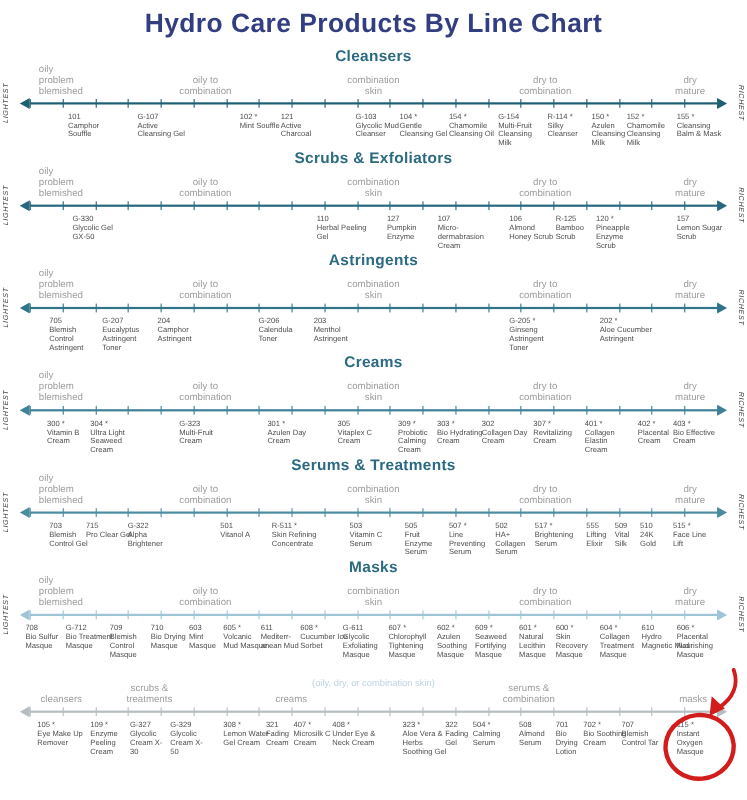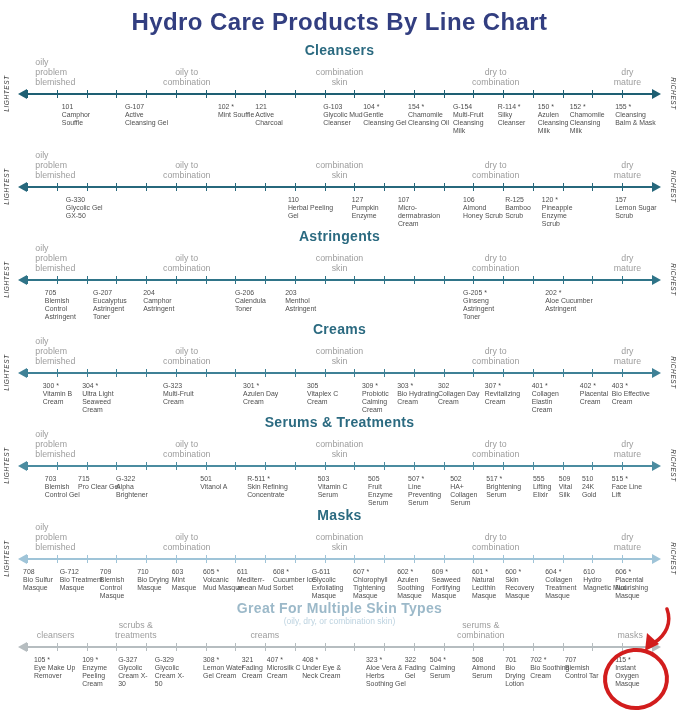--- a/index.html
+++ b/index.html
@@ -102,20 +102,21 @@
           <div class="prod" style="left: 60.1%;"><div>154 *</div>Chamomile Cleansing Oil</div>
           <div class="prod" style="left: 66.7%;"><div>G-154</div>Multi-Fruit Cleansing Milk</div>
           <div class="prod" style="left: 73.3%;"><div>R-114 *</div>Silky Cleanser</div>
           <div class="prod" style="left: 79.2%;"><div>150 *</div>Azulen Cleansing Milk</div>
           <div class="prod" style="left: 83.9%;"><div>152 *</div>Chamomile Cleansing Milk</div>
           <div class="prod" style="left: 90.6%;"><div>155 *</div>Cleansing Balm &amp; Mask</div>
         </div>
       </div>
       <div class="section">
         <div class="band">
+          <div class="sec-title">Scrubs &amp; Exfoliators</div>
           <div class="zl left-align" style="left: 5.2%;">
             <div>oily</div>
             <div>problem</div>
             <div>blemished</div>
           </div>
           <div class="zl" style="left: 27.5%;">
             <div>oily to</div>
             <div>combination</div>
           </div>
           <div class="zl" style="left: 50%;">
@@ -449,21 +450,20 @@
           <div class="prod" style="left: 63.6%; width: 44px;"><div>609 *</div>Seaweed Fortifying Masque</div>
           <div class="prod" style="left: 69.5%; width: 40px;"><div>601 *</div>Natural Lecithin Masque</div>
           <div class="prod" style="left: 74.4%; width: 42px;"><div>600 *</div>Skin Recovery Masque</div>
           <div class="prod" style="left: 80.3%; width: 46px;"><div>604 *</div>Collagen Treatment Masque</div>
           <div class="prod" style="left: 85.9%; width: 44px;"><div>610</div>Hydro Magnetic Mud</div>
           <div class="prod" style="left: 90.6%; width: 46px;"><div>606 *</div>Placental Nourishing Masque</div>
         </div>
       </div>
       <div class="section multi">
         <div class="band">
-          <div class="sec-title" style="color: rgb(156, 185, 201);">Great For Multiple Skin Types</div>
           <div class="sec-sub">(oily, dry, or combination skin)</div>
           <div class="zl" style="left: 8.2%;">
             <div>cleansers</div>
           </div>
           <div class="zl" style="left: 20%;">
             <div>scrubs &amp;</div>
             <div>treatments</div>
           </div>
           <div class="zl" style="left: 39%;">
             <div>creams</div>

